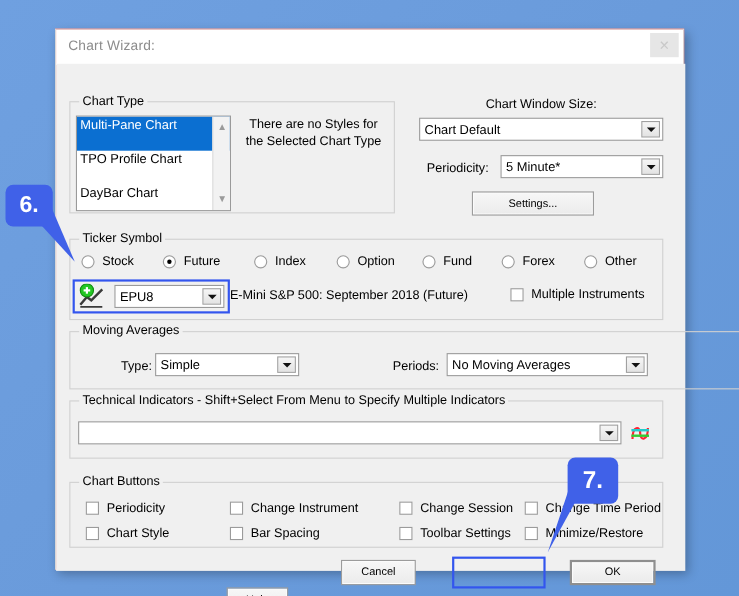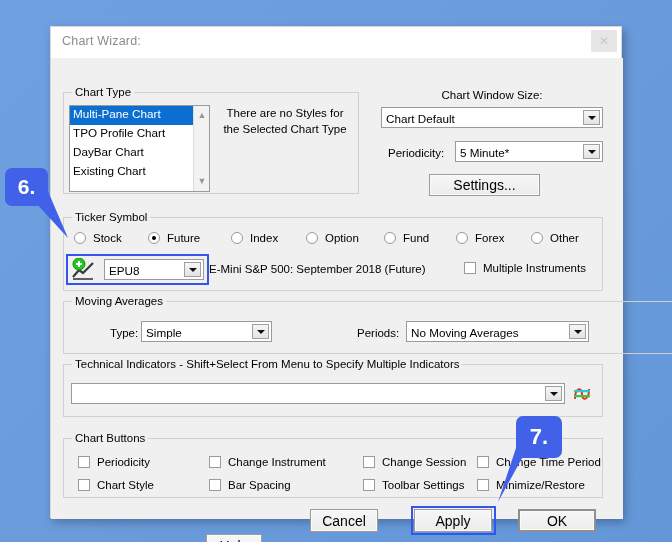--- a/index.html
+++ b/index.html
@@ -80,21 +80,21 @@
   
   .listbox {
     position: absolute;
     background: #fff;
     border: 1px solid #9a9a9a;
     box-sizing: border-box;
     overflow: hidden;
   }
   .listbox .item {
     font-size: 11.7px;
-    padding: 0 2px 4px 3px;
+    padding: 0 2px 16px 3px;
     height: 15px;
     line-height: 15px;
     color: #000;
     white-space: nowrap;
     cursor: default;
   }
   .listbox .item.sel {
     background: #0b6fd1;
     color: #fff;
   }
@@ -146,21 +146,21 @@
     border-left: 4px solid transparent;
     border-right: 4px solid transparent;
     border-top: 4px solid #111;
   }
 
   .btn {
     position: absolute;
     background: linear-gradient(#f7f7f7, #ebebeb);
     border: 1px solid #9c9c9c;
     box-sizing: border-box;
-    font-size: 14px;
+    font-size: 10px;
     color: #000;
     text-align: left;
     cursor: pointer;
     display: flex;
     align-items: center;
     justify-content: center;
     box-shadow: inset 0 0 0 1px #fbfbfb;
   }
   .btn.default { border: 2px solid #8f8f8f; }
 
@@ -411,21 +411,20 @@
       <span class="cb"></span>
       <span class="cl">Toolbar Settings</span>
     </div>
     <div class="check" style="left:426px; top:421px;">
       <span class="cb"></span>
       <span class="cl">Minimize/Restore</span>
     </div>
 
     <div class="btn" style="left:155px; top:476px; width:56px; height:23px;">Help</div>
     <div class="btn" style="left:259px; top:451px; width:68px; height:23px;">Cancel</div>
-    <div class="btn" style="left:363px; top:451px; width:78px; height:23px;">Apply</div>
     <div class="btn default" style="left:467px; top:451px; width:78px; height:23px;">OK</div>
 
     <div class="hl" style="left:360px; top:448px; width:85px; height:29px;"></div>
 
   </div>
 </div>
 
 <svg class="cal-line" style="left:0px; top:160px;" width="220" height="90" viewBox="0 0 220 90">
   <polygon points="24,30 44,22 68,78" fill="#4061e8"></polygon>
 </svg>

